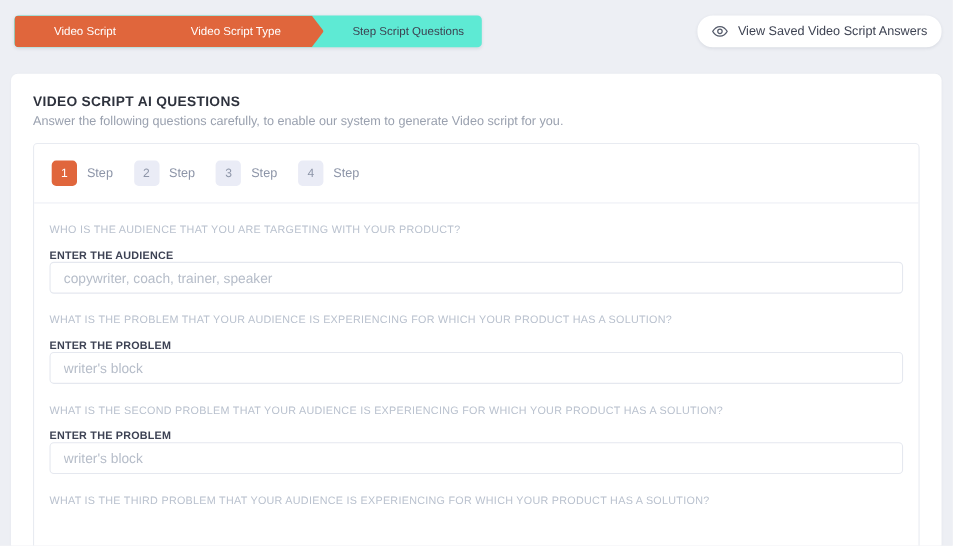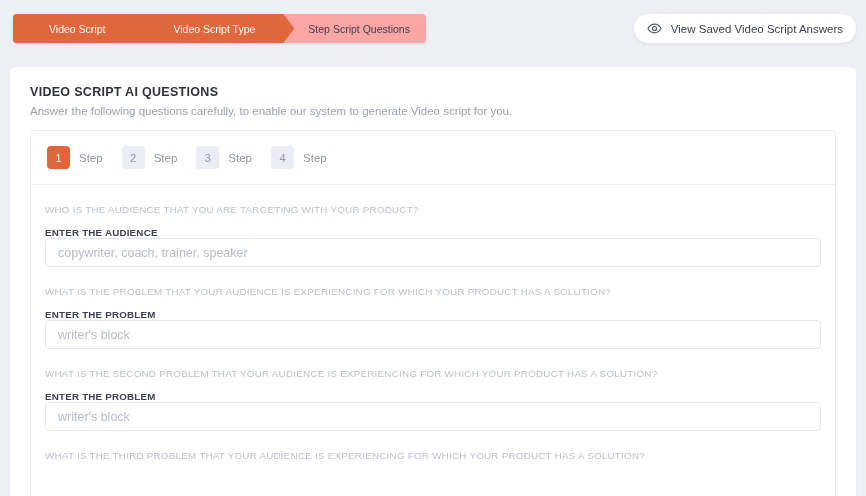--- a/index.html
+++ b/index.html
@@ -14,24 +14,25 @@
   .topbar {
     display: flex;
     justify-content: space-between;
     align-items: flex-start;
     padding: 14px 10px 0 13px;
   }
   .breadcrumb {
     display: flex;
     align-items: stretch;
     height: 29px;
-    background: #fca5a5;
+    background: #5eead4;
     border-radius: 4px;
     box-shadow: 0 1px 3px rgba(40,50,80,0.10);
     overflow: hidden;
+    gap: 12px;
   }
   .bc-active {
     display: flex;
     align-items: center;
     background: #e0663c;
     color: #ffffff;
     clip-path: polygon(0 0, calc(100% - 11px) 0, 100% 50%, calc(100% - 11px) 100%, 0 100%);
     padding-right: 11px;
     font-size: 10.5px;
   }

